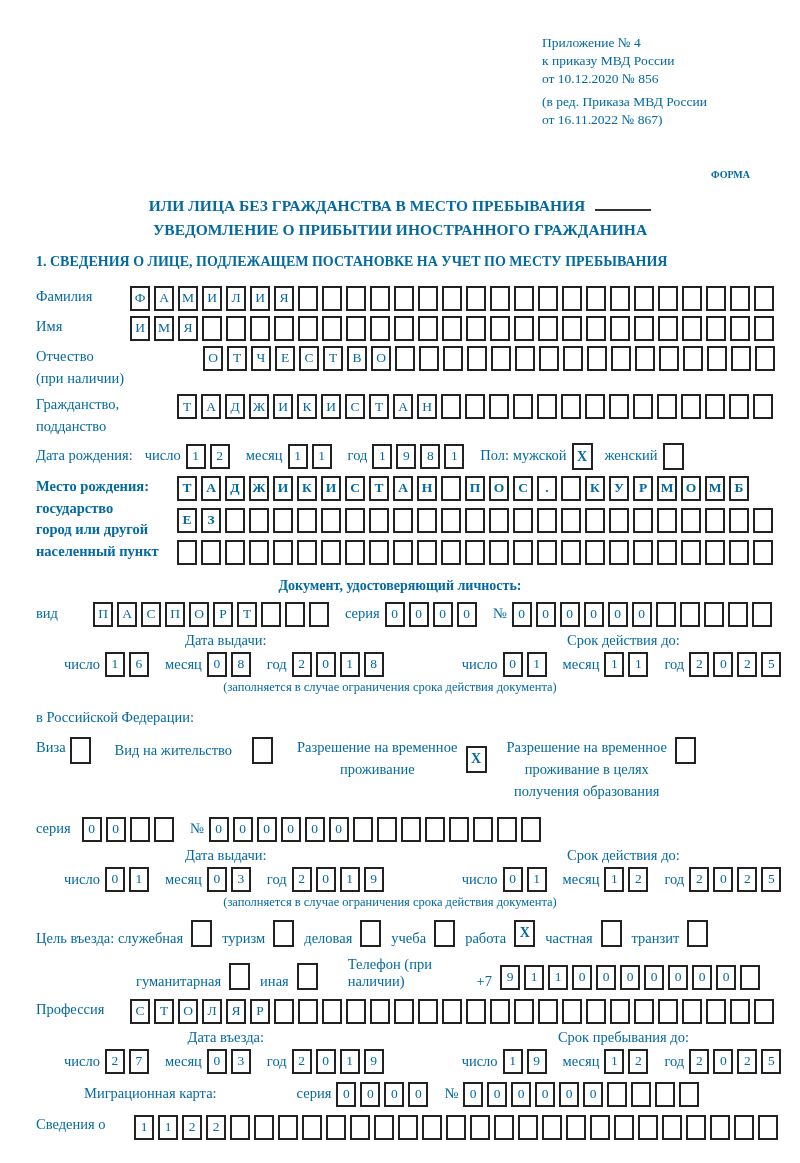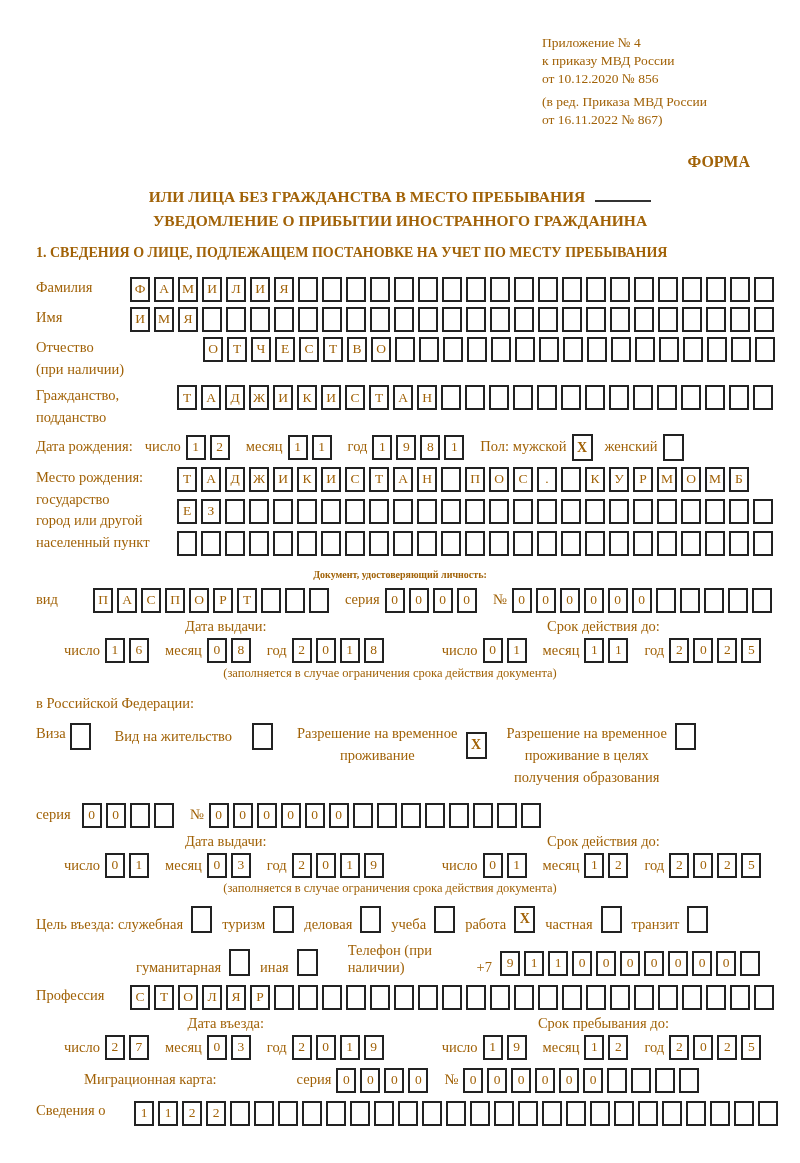--- a/index.html
+++ b/index.html
@@ -1,23 +1,23 @@
 <!DOCTYPE html>
 <html><head>
 <meta charset="utf-8">
 <style>
   html,body { margin:0; padding:0; background:#e8e8e8; }
   .page {
     width:800px; height:1163px; margin:0 auto; background:#ffffff;
     box-sizing:border-box; padding:34px 36px 0 36px; overflow:hidden;
-    font-family:"Liberation Serif", serif; color:#a16207;
+    font-family:"Liberation Serif", serif; color:#0369a1;
   }
   .annex { width:222px; margin-left:auto; font-size:13.5px; line-height:1.33; }
   .annex .gap { margin-top:5px; }
-  .forma { text-align:right; font-weight:bold; font-size:16px; margin-top:24px; padding-right:14px; }
+  .forma { text-align:right; font-weight:bold; font-size:10px; margin-top:40px; padding-right:14px; }
   .title { text-align:center; font-weight:bold; font-size:15.5px; line-height:1.55; margin-top:14px; }
   .blank-line { display:inline-block; width:56px; border-bottom:2px solid #333; height:12px; margin-left:10px; }
   .sec { font-weight:bold; font-size:14px; margin-top:12px; margin-bottom:16px; }
 
   .row { display:flex; align-items:flex-start; margin-bottom:5px; font-size:14.5px; line-height:1.5; }
   .lbl { flex:none; }
   .w94 { width:94px; } .w167 { width:167px; } .w141 { width:141px; } .w57 { width:57px; } .w98 { width:98px; }
   .cells { display:flex; flex:none; }
   .cell {
     display:inline-flex; align-items:center; justify-content:center; flex:none;
@@ -25,22 +25,22 @@
     font-size:13.5px; background:#fff;
   }
   .cbx {
     display:inline-flex; align-items:center; justify-content:center; flex:none;
     width:17px; height:23px; border:2px solid #222; font-size:14px; font-weight:bold; background:#fff;
   }
   .stack > .cells { margin-bottom:7px; }
   .inline { display:flex; align-items:center; }
   .dlbl { margin:0 5px 0 12px; }
   .dlbl-first { margin:0 5px 0 0; }
-  .center-bold { text-align:center; font-weight:bold; font-size:10px; margin:6px 0 8px 0; }
-  .datepair { display:flex; padding-left:28px; font-size:14.5px; margin-top:4px; }
+  .center-bold { text-align:center; font-weight:bold; font-size:14px; margin:6px 0 8px 0; }
+  .datepair { display:flex; padding-left:28px; font-size:14.5px; margin-top:4px;gap:20px; }
   .dp-right { margin-left:54px; }
   .dp-head { text-align:center; margin-bottom:3px; }
   .dp-line { display:flex; align-items:center; }
   .note { text-align:center; font-size:12.5px; margin:3px 20px 10px 0; }
   .para { font-size:14.5px; line-height:1.7; margin-top:2px; }
   .opt-row { display:flex; align-items:flex-start; margin:8px 0 14px 0; font-size:14.5px; }
   .opt { display:flex; align-items:flex-start; }
   .opt-lbl { text-align:center; line-height:1.5; }
   .opt .cbx { margin-left:8px; margin-top:0; } .gap24 { margin-left:24px;align-items:center; } .gap20 { margin-left:20px; }
   .purpose-line { display:flex; align-items:flex-end; font-size:14.5px; margin-bottom:9px; }
@@ -220,21 +220,21 @@
         <span class="cell">9</span>
         <span class="cell">8</span>
         <span class="cell">1</span>
       </span>
     <span class="dlbl">Пол: мужской</span>
     <span class="cbx">X</span>
     <span class="dlbl">женский</span>
     <span class="cbx"></span>
   </div>
 
-  <div class="row" style="margin-top:6px;">
+  <div class="row" style="margin-top:6px;font-weight:bold;">
     <div class="lbl w141">
       <div>Место рождения:</div>
       <div>государство</div>
       <div>город или другой</div>
       <div>населенный пункт</div>
     </div>
     <div class="stack">
       <div class="cells">
           <span class="cell">Т</span>
           <span class="cell">А</span>

